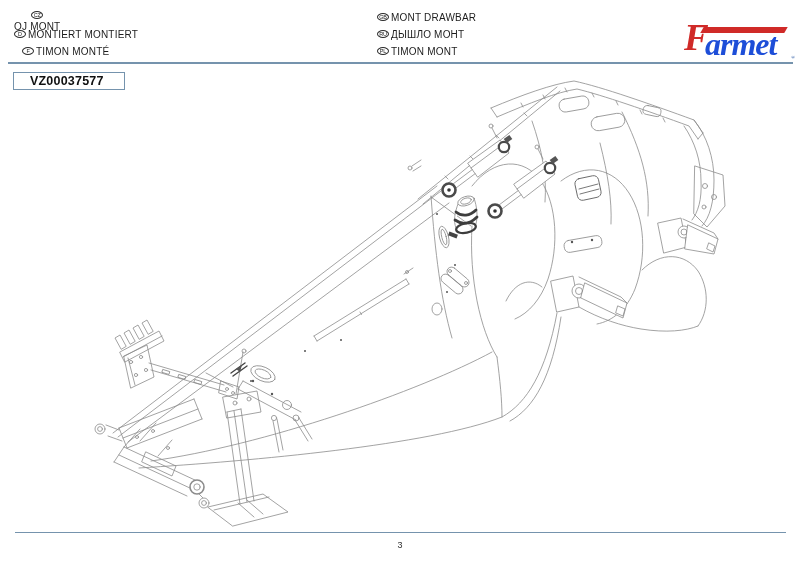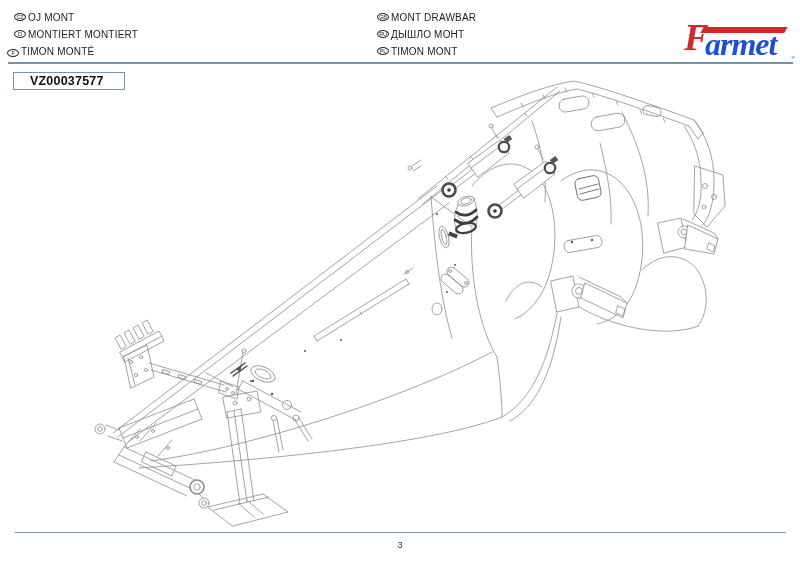--- a/index.html
+++ b/index.html
@@ -27,29 +27,29 @@
   .logo .bar{position:absolute;left:18px;top:3px;width:84px;height:6px;background:#d02a28;transform:skewX(-30deg);}
   .logo .f{position:absolute;left:0;top:-5px;font-size:37px;line-height:38px;color:#d02a28;}
   .logo .rest{position:absolute;left:21px;top:7px;font-size:32px;line-height:27px;color:#1d4ed8;letter-spacing:-1px;}
   .logo .reg{position:absolute;right:-3px;bottom:2px;font-size:5px;font-style:normal;color:#1d4f9e;}
   .page-num{position:absolute;left:0;top:540px;width:800px;text-align:center;font-size:9px;color:#333;}
   svg{position:absolute;left:0;top:0;}
 </style>
 </head>
 <body>
 
-<div class="lang-row" style="left:14px;top:11px;">
+<div class="lang-row" style="left:14px;top:11px;flex-direction:column;">
   <span class="badge">CZ</span>
   <span class="lang-text">OJ MONT</span>
 </div>
 <div class="lang-row" style="left:14px;top:28px;">
   <span class="badge">D</span>
   <span class="lang-text">MONTIERT MONTIERT</span>
 </div>
-<div class="lang-row" style="left:7px;top:45px;align-items:flex-end;">
+<div class="lang-row" style="left:22px;top:45px;">
   <span class="badge">F</span>
   <span class="lang-text">TIMON MONTÉ</span>
 </div>
 
 <div class="lang-row" style="left:377px;top:11px;">
   <span class="badge">GB</span>
   <span class="lang-text">MONT DRAWBAR</span>
 </div>
 <div class="lang-row" style="left:377px;top:28px;">
   <span class="badge">RU</span>

